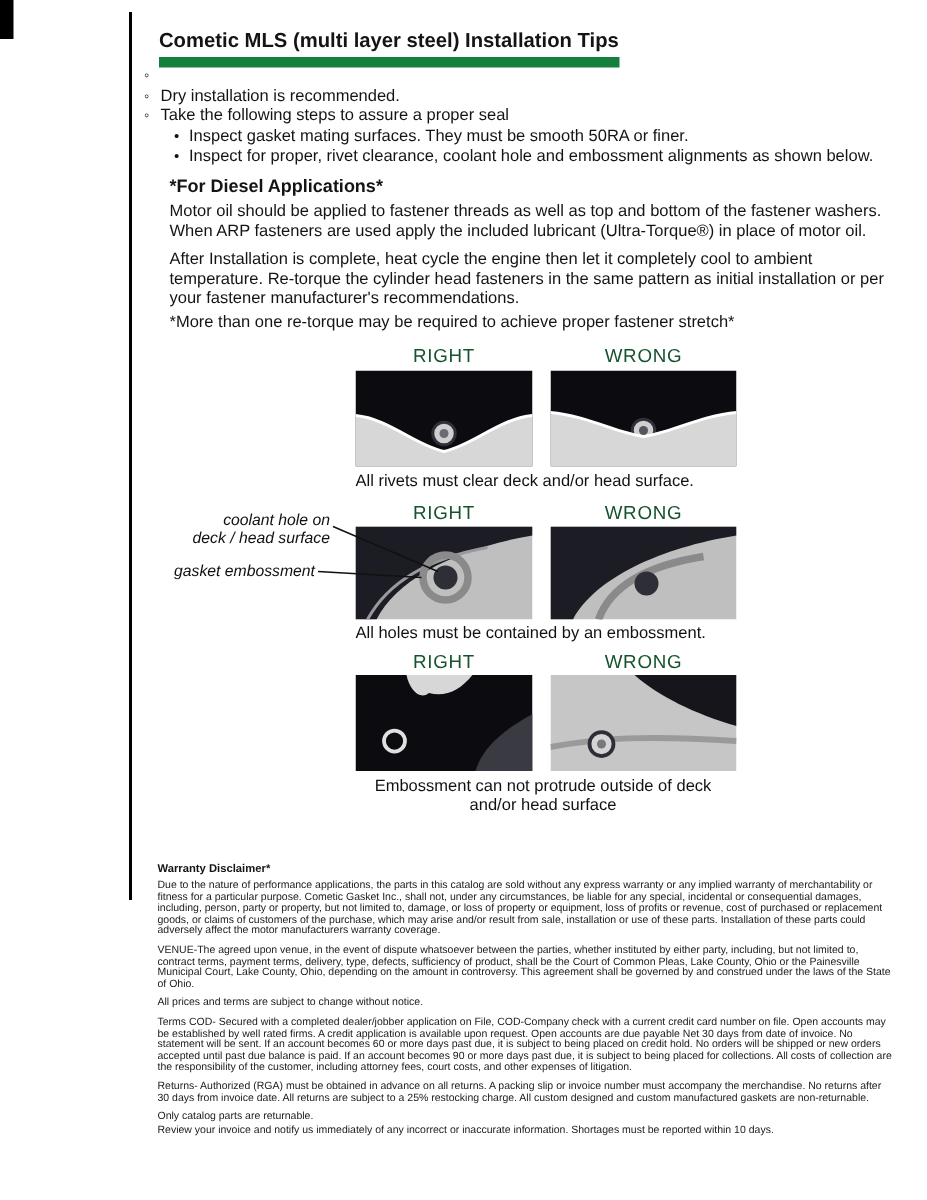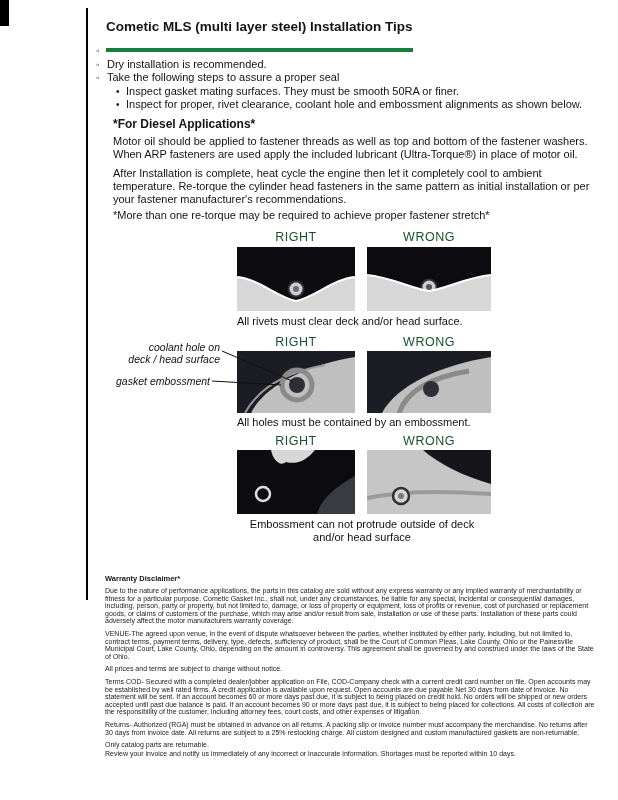--- a/index.html
+++ b/index.html
@@ -8,21 +8,21 @@
     position:relative;
     background:#ffffff;
     font-family:"Liberation Sans", sans-serif;
     color:#141414;
     overflow:hidden;
   }
   .corner-mark { position:absolute; left:0; top:0; width:9px; height:26px; background:#000; }
   .vrule { position:absolute; left:86px; top:8px; width:2px; height:592px; background:#000; }
 
   .title { position:absolute; left:106px; top:19px; font-size:13.5px; font-weight:bold; }
-  .title .underline { border-bottom:4px solid #15803d; padding-bottom:14px; }
+  .title .underline { border-bottom:7px solid #15803d; padding-bottom:4px; }
 
   .tips { position:absolute; left:96px; top:44px; width:490px; font-size:11px; line-height:13.5px; }
   .bullet-row { display:flex; }
   .bullet-row .marker { width:11px; flex:none; font-size:10px; }
   .sub-bullets { margin-left:20px; }
   .sub-bullets .marker { width:10px; flex:none; }
 
   .diesel-heading { position:absolute; left:113px; top:117px; font-size:12px; font-weight:bold; }
   .diesel-p1 { position:absolute; left:113px; top:135px; width:480px; font-size:11px; line-height:13px; }
   .diesel-p2 { position:absolute; left:113px; top:167px; width:480px; font-size:11px; line-height:13px; }

